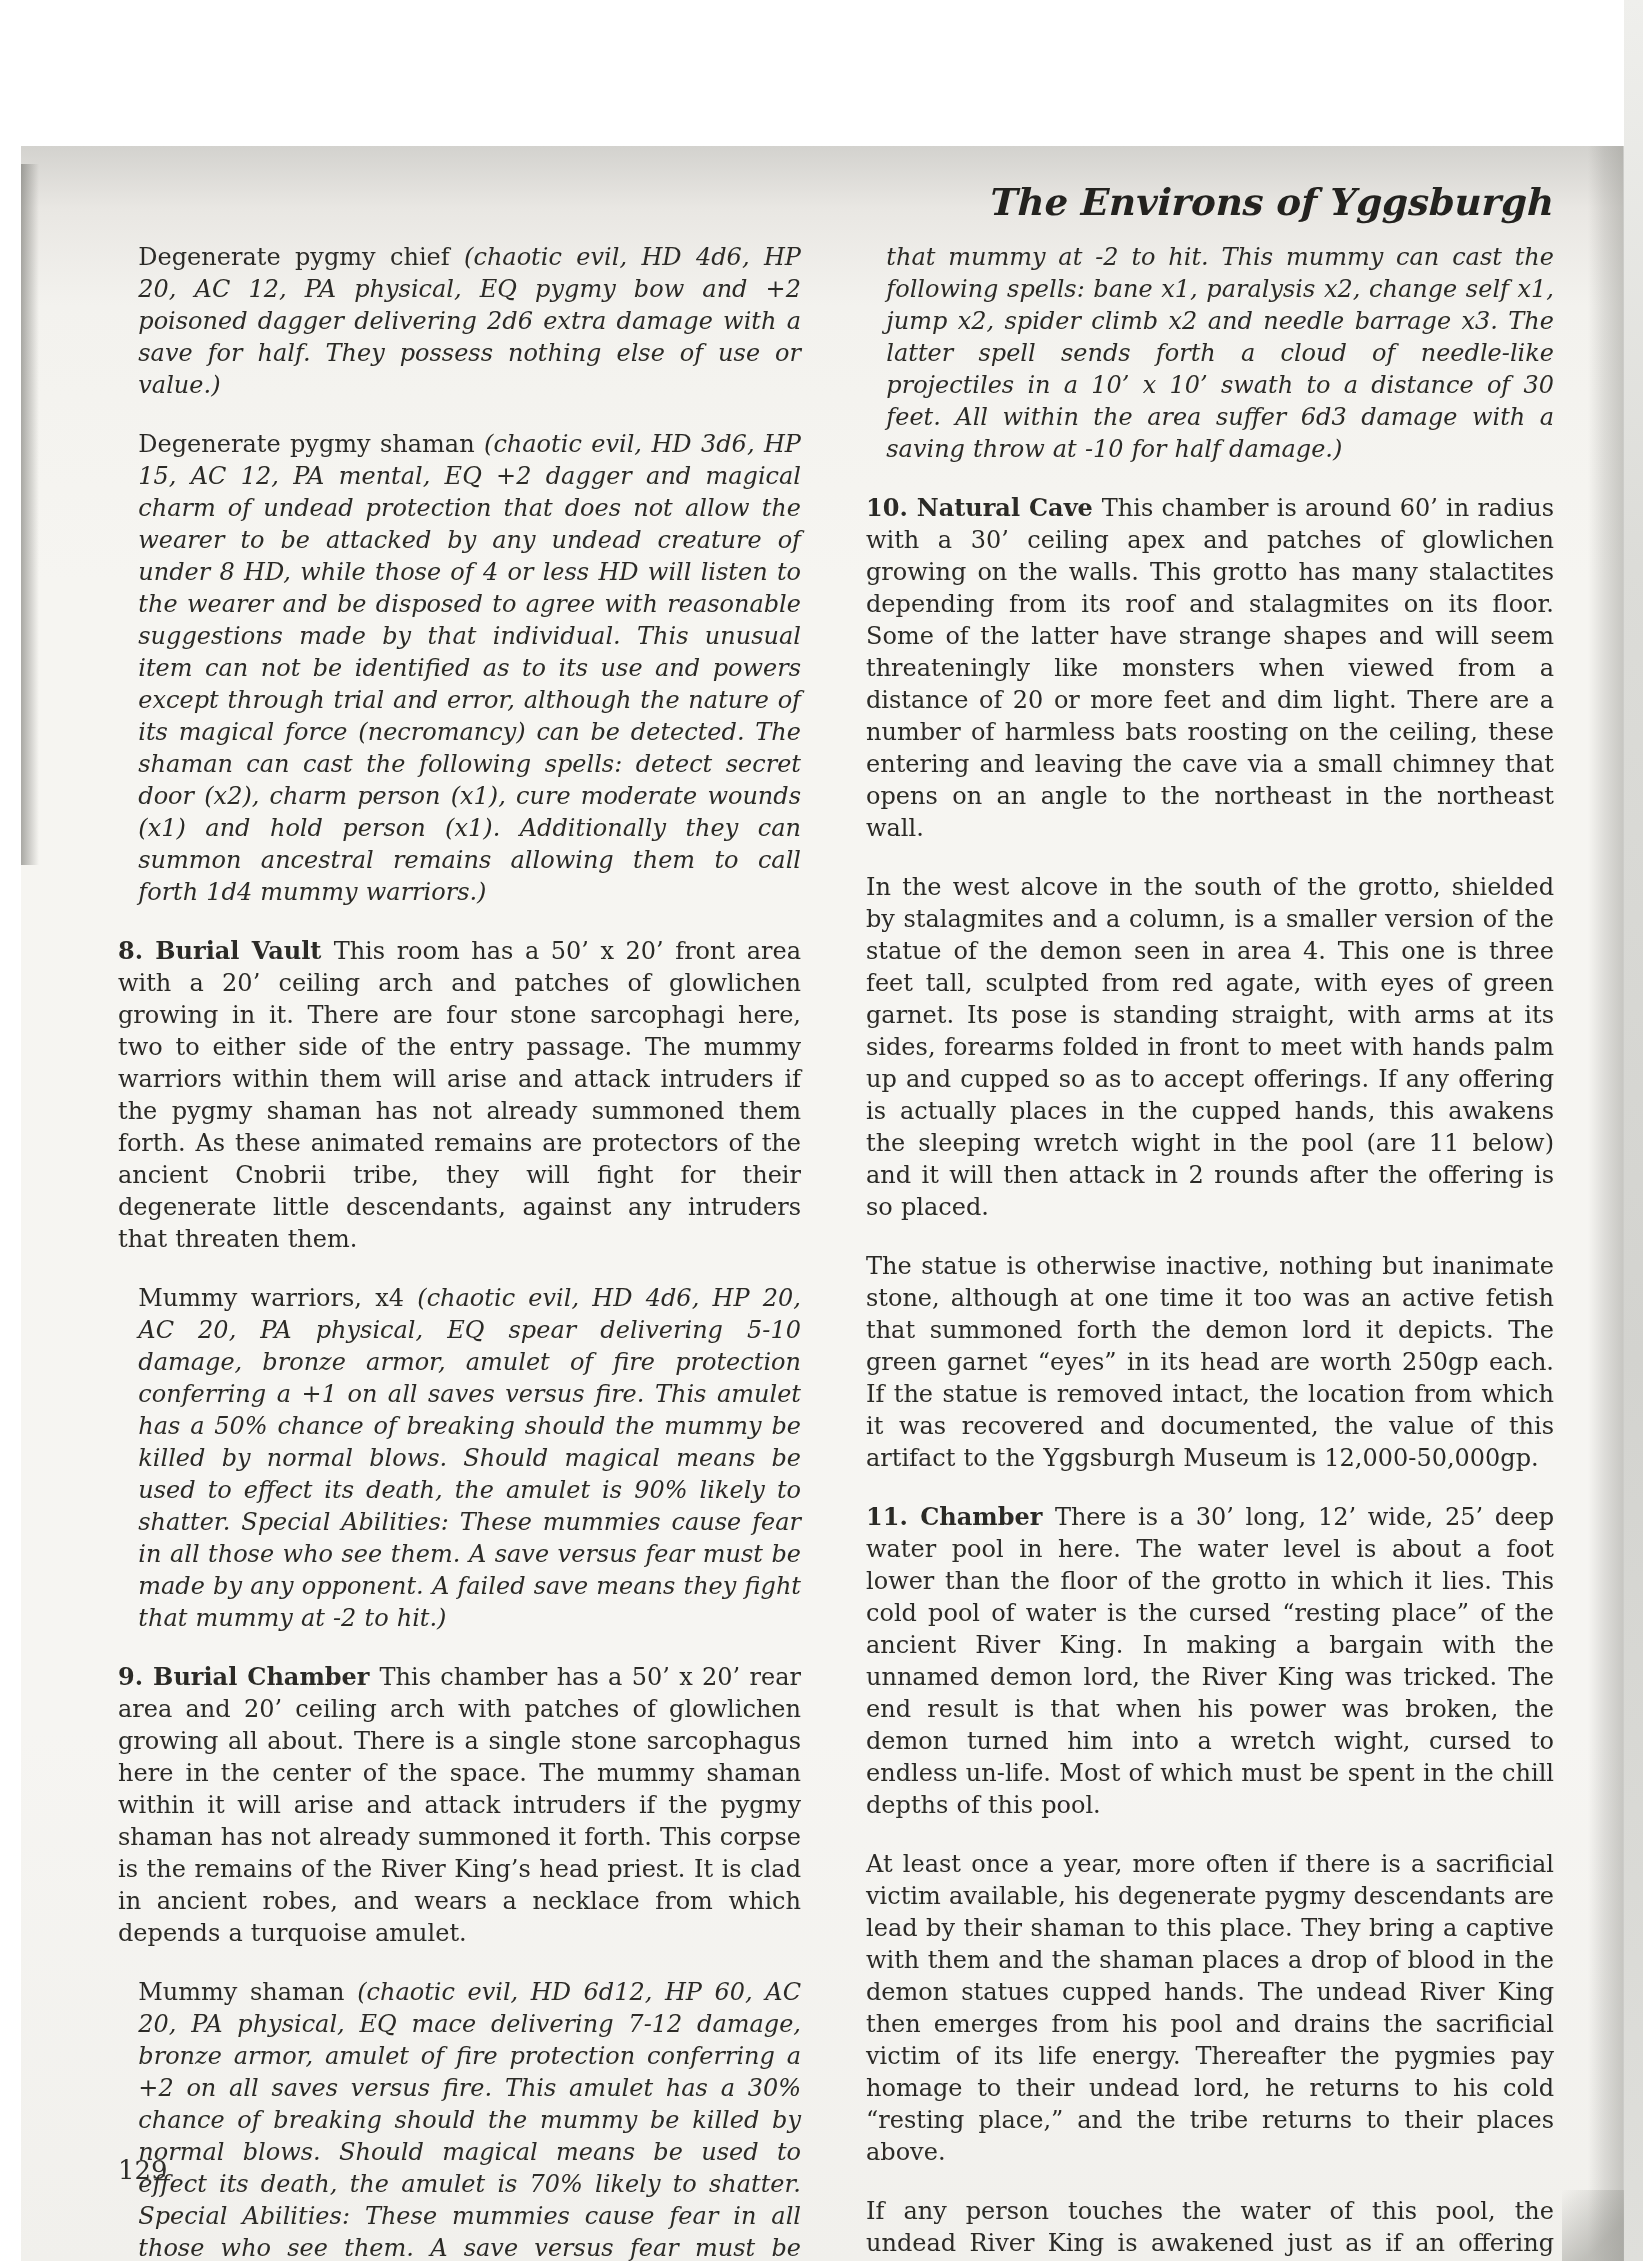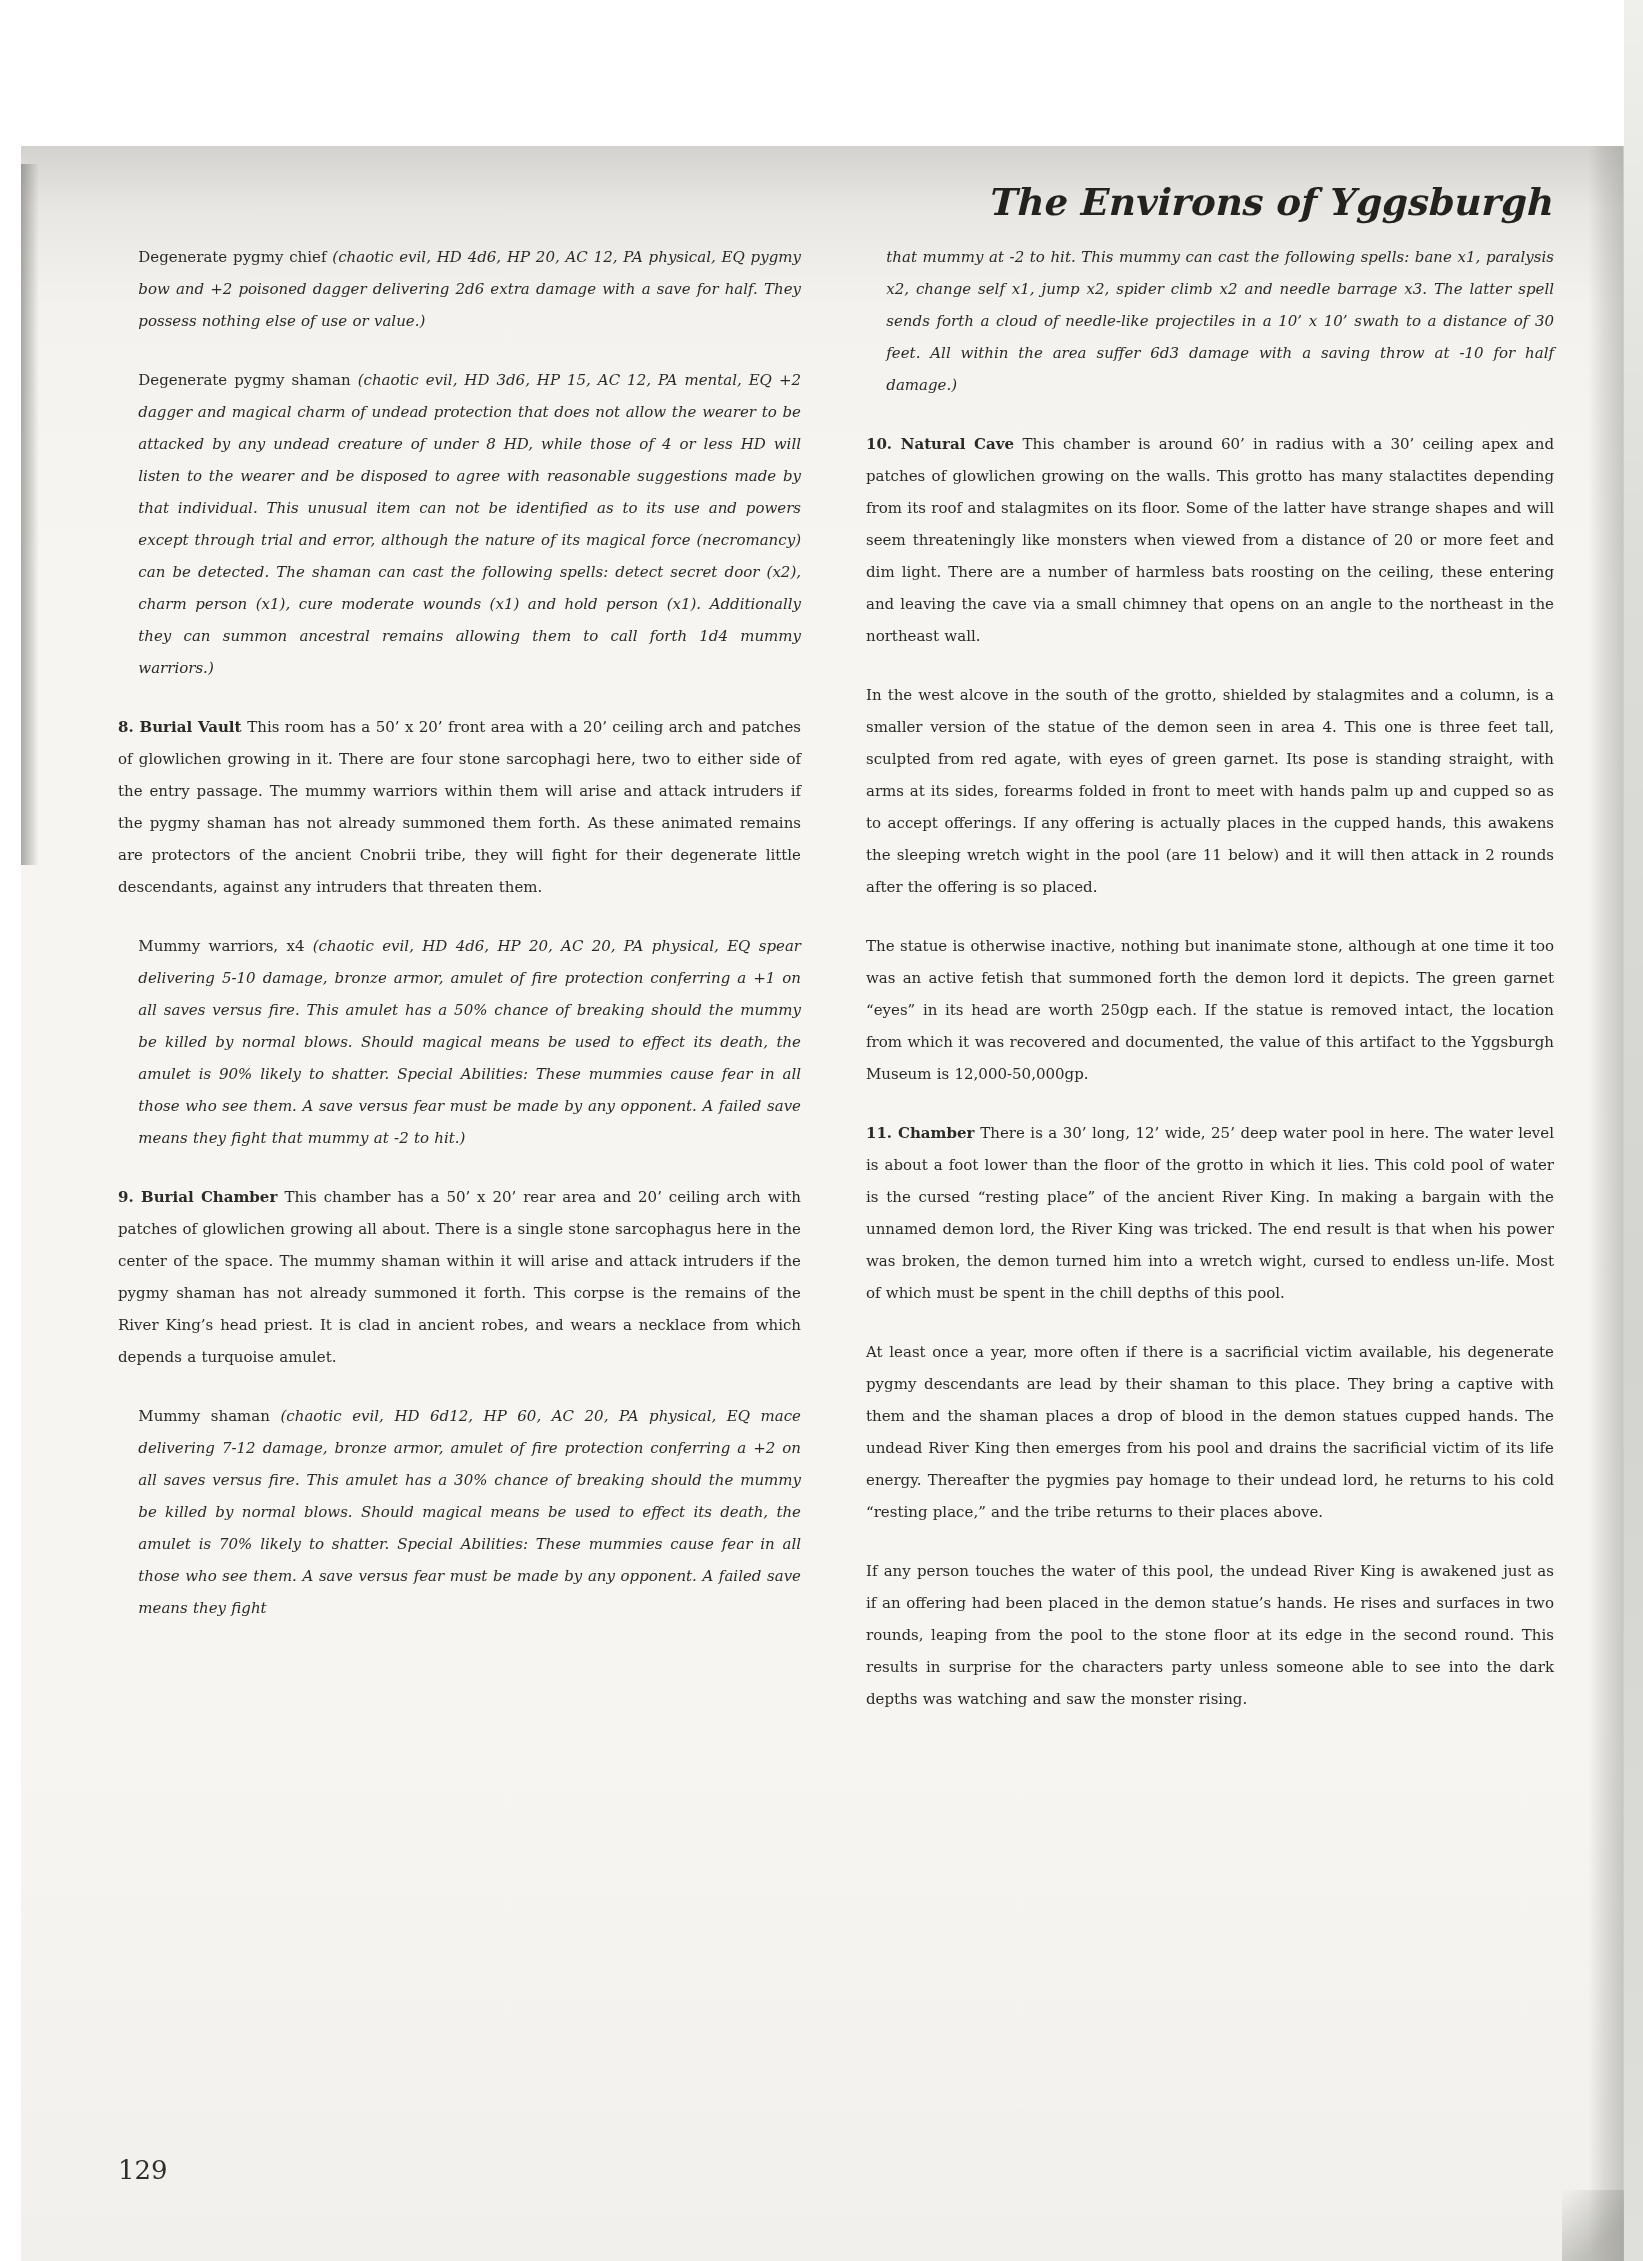--- a/index.html
+++ b/index.html
@@ -55,21 +55,21 @@
   .columns {
     position:absolute; left:118px; top:241px; width:1436px;
     display:flex; gap:65px;
     color:#2b2a26;
   }
   .col-left  { width:683px; }
   .col-right { width:688px; }
 
   p.para {
     margin:0 0 27px 0;
-    font-size:15px; line-height:32px;
+    font-size:24px; line-height:32px;
     text-align:justify;
     word-spacing:0.5px;
   }
   p.indent { padding-left:20.3px; }
   .lead-bold  { font-weight:bold; }
   .lead-roman { }
   .body-italic { font-style:italic; }
   .body-roman  { }
 
   .page-number {

